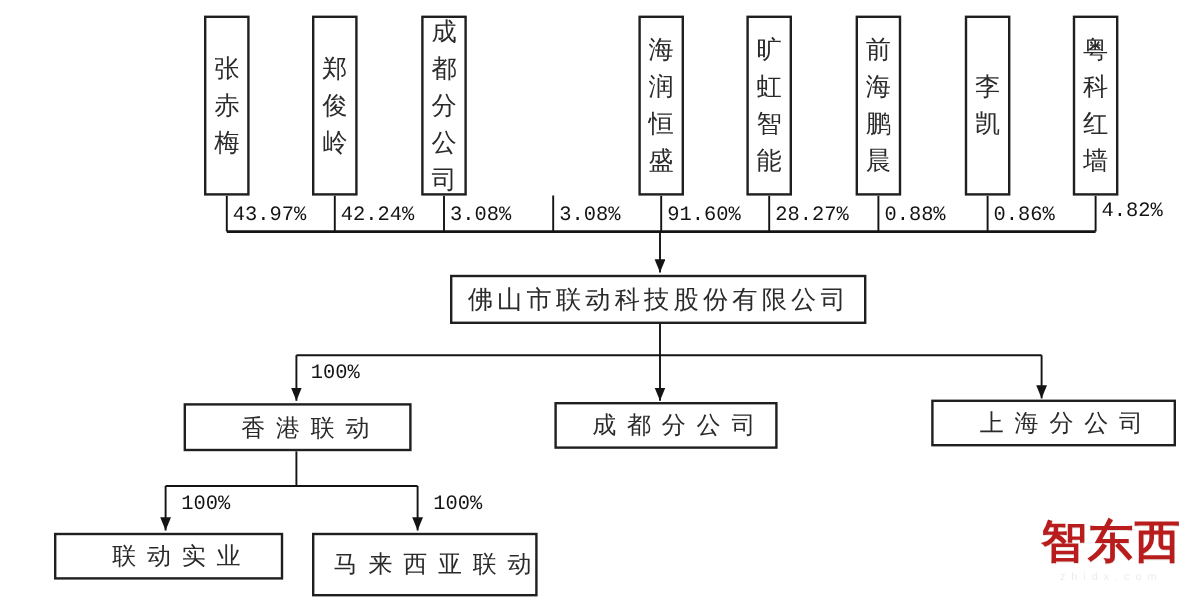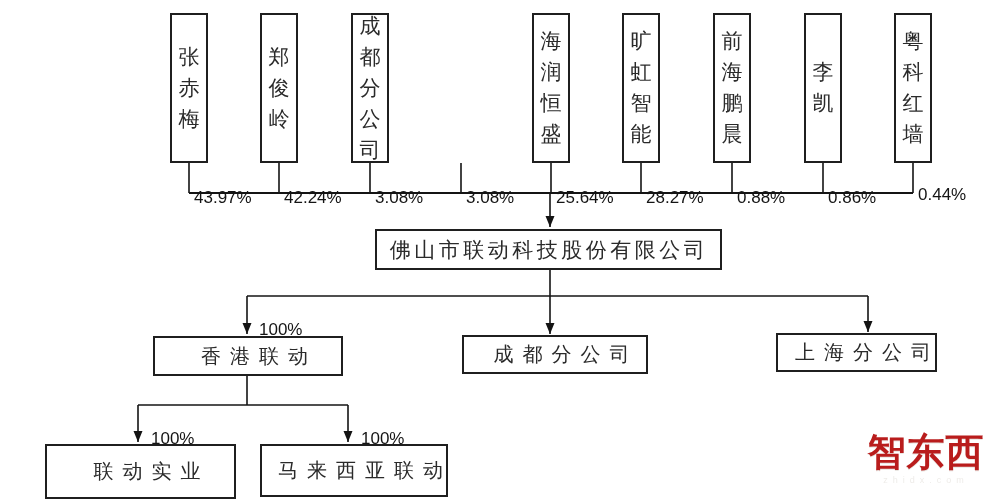--- a/index.html
+++ b/index.html
@@ -15,22 +15,21 @@
     font-size:21px;line-height:31px;color:#2a2a2a;word-break:break-all;
   }
   .hbox{
     position:absolute;border:2px solid #1f1f1f;background:#fff;
     display:flex;align-items:center;justify-content:center;text-align:center;
     font-size:20px;color:#2a2a2a;letter-spacing:9px;padding-left:22px;white-space:nowrap;
   }
   .company{font-size:21px;letter-spacing:3.5px;padding-left:1px;}
   .pct{
     position:absolute;font-size:17px;color:#141414;white-space:nowrap;
-    font-family:Liberation Sans, sans-serif;
-    margin-top:18px;
+    font-family:Liberation Mono, monospace;
   }
   .wm{position:absolute;left:856px;top:432px;width:140px;text-align:center;user-select:none;}
   .wm-cn{
     font-size:38px;font-weight:bold;letter-spacing:1px;color:#b91c1c;
     text-shadow:0 1px 0 #e9e6e2;line-height:1.1;
     font-family:"Liberation Sans","DejaVu Sans",sans-serif;
   }
   .wm-sub{
     font-size:9px;letter-spacing:5px;color:#eeece9;margin-top:1px;
     font-family:"Liberation Sans","DejaVu Sans",sans-serif;
@@ -92,44 +91,44 @@
       <span>李凯</span>
     </div>
   <div class="vbox" style="left:894px">
       <span>粤科红墙</span>
     </div>
 
   <div class="pct" style="left:194px;top:170px">43.97%</div>
   <div class="pct" style="left:284px;top:170px">42.24%</div>
   <div class="pct" style="left:375px;top:170px">3.08%</div>
   <div class="pct" style="left:466px;top:170px">3.08%</div>
-  <div class="pct" style="left:556px;top:170px">25.64%</div>
+  <div class="pct" style="left:556px;top:170px">91.60%</div>
   <div class="pct" style="left:646px;top:170px">28.27%</div>
   <div class="pct" style="left:737px;top:170px">0.88%</div>
   <div class="pct" style="left:828px;top:170px">0.86%</div>
-  <div class="pct" style="left:918px;top:167px">0.44%</div>
+  <div class="pct" style="left:918px;top:167px">4.82%</div>
 
   <div class="hbox company" style="left:375px;top:229px;width:347px;height:41px">
     <span>佛山市联动科技股份有限公司</span>
   </div>
 
   <div class="pct" style="left:259px;top:302px">100%</div>
   <div class="hbox" style="left:153px;top:336px;width:190px;height:40px">
     <span>香港联动</span>
   </div>
   <div class="hbox" style="left:462px;top:335px;width:186px;height:39px">
     <span>成都分公司</span>
   </div>
-  <div class="hbox" style="left:776px;top:333px;width:161px;height:39px">
+  <div class="hbox" style="left:776px;top:333px;width:204px;height:39px">
     <span>上海分公司</span>
   </div>
 
   <div class="pct" style="left:151px;top:411px">100%</div>
   <div class="pct" style="left:361px;top:411px">100%</div>
-  <div class="hbox" style="left:45px;top:444px;width:191px;height:55px">
+  <div class="hbox" style="left:45px;top:444px;width:191px;height:39px">
     <span>联动实业</span>
   </div>
   <div class="hbox" style="left:260px;top:444px;width:188px;height:53px">
     <span>马来西亚联动</span>
   </div>
 
   <div class="wm">
     <div class="wm-cn">智东西</div>
     <div class="wm-sub">zhidx.com</div>
   </div>

